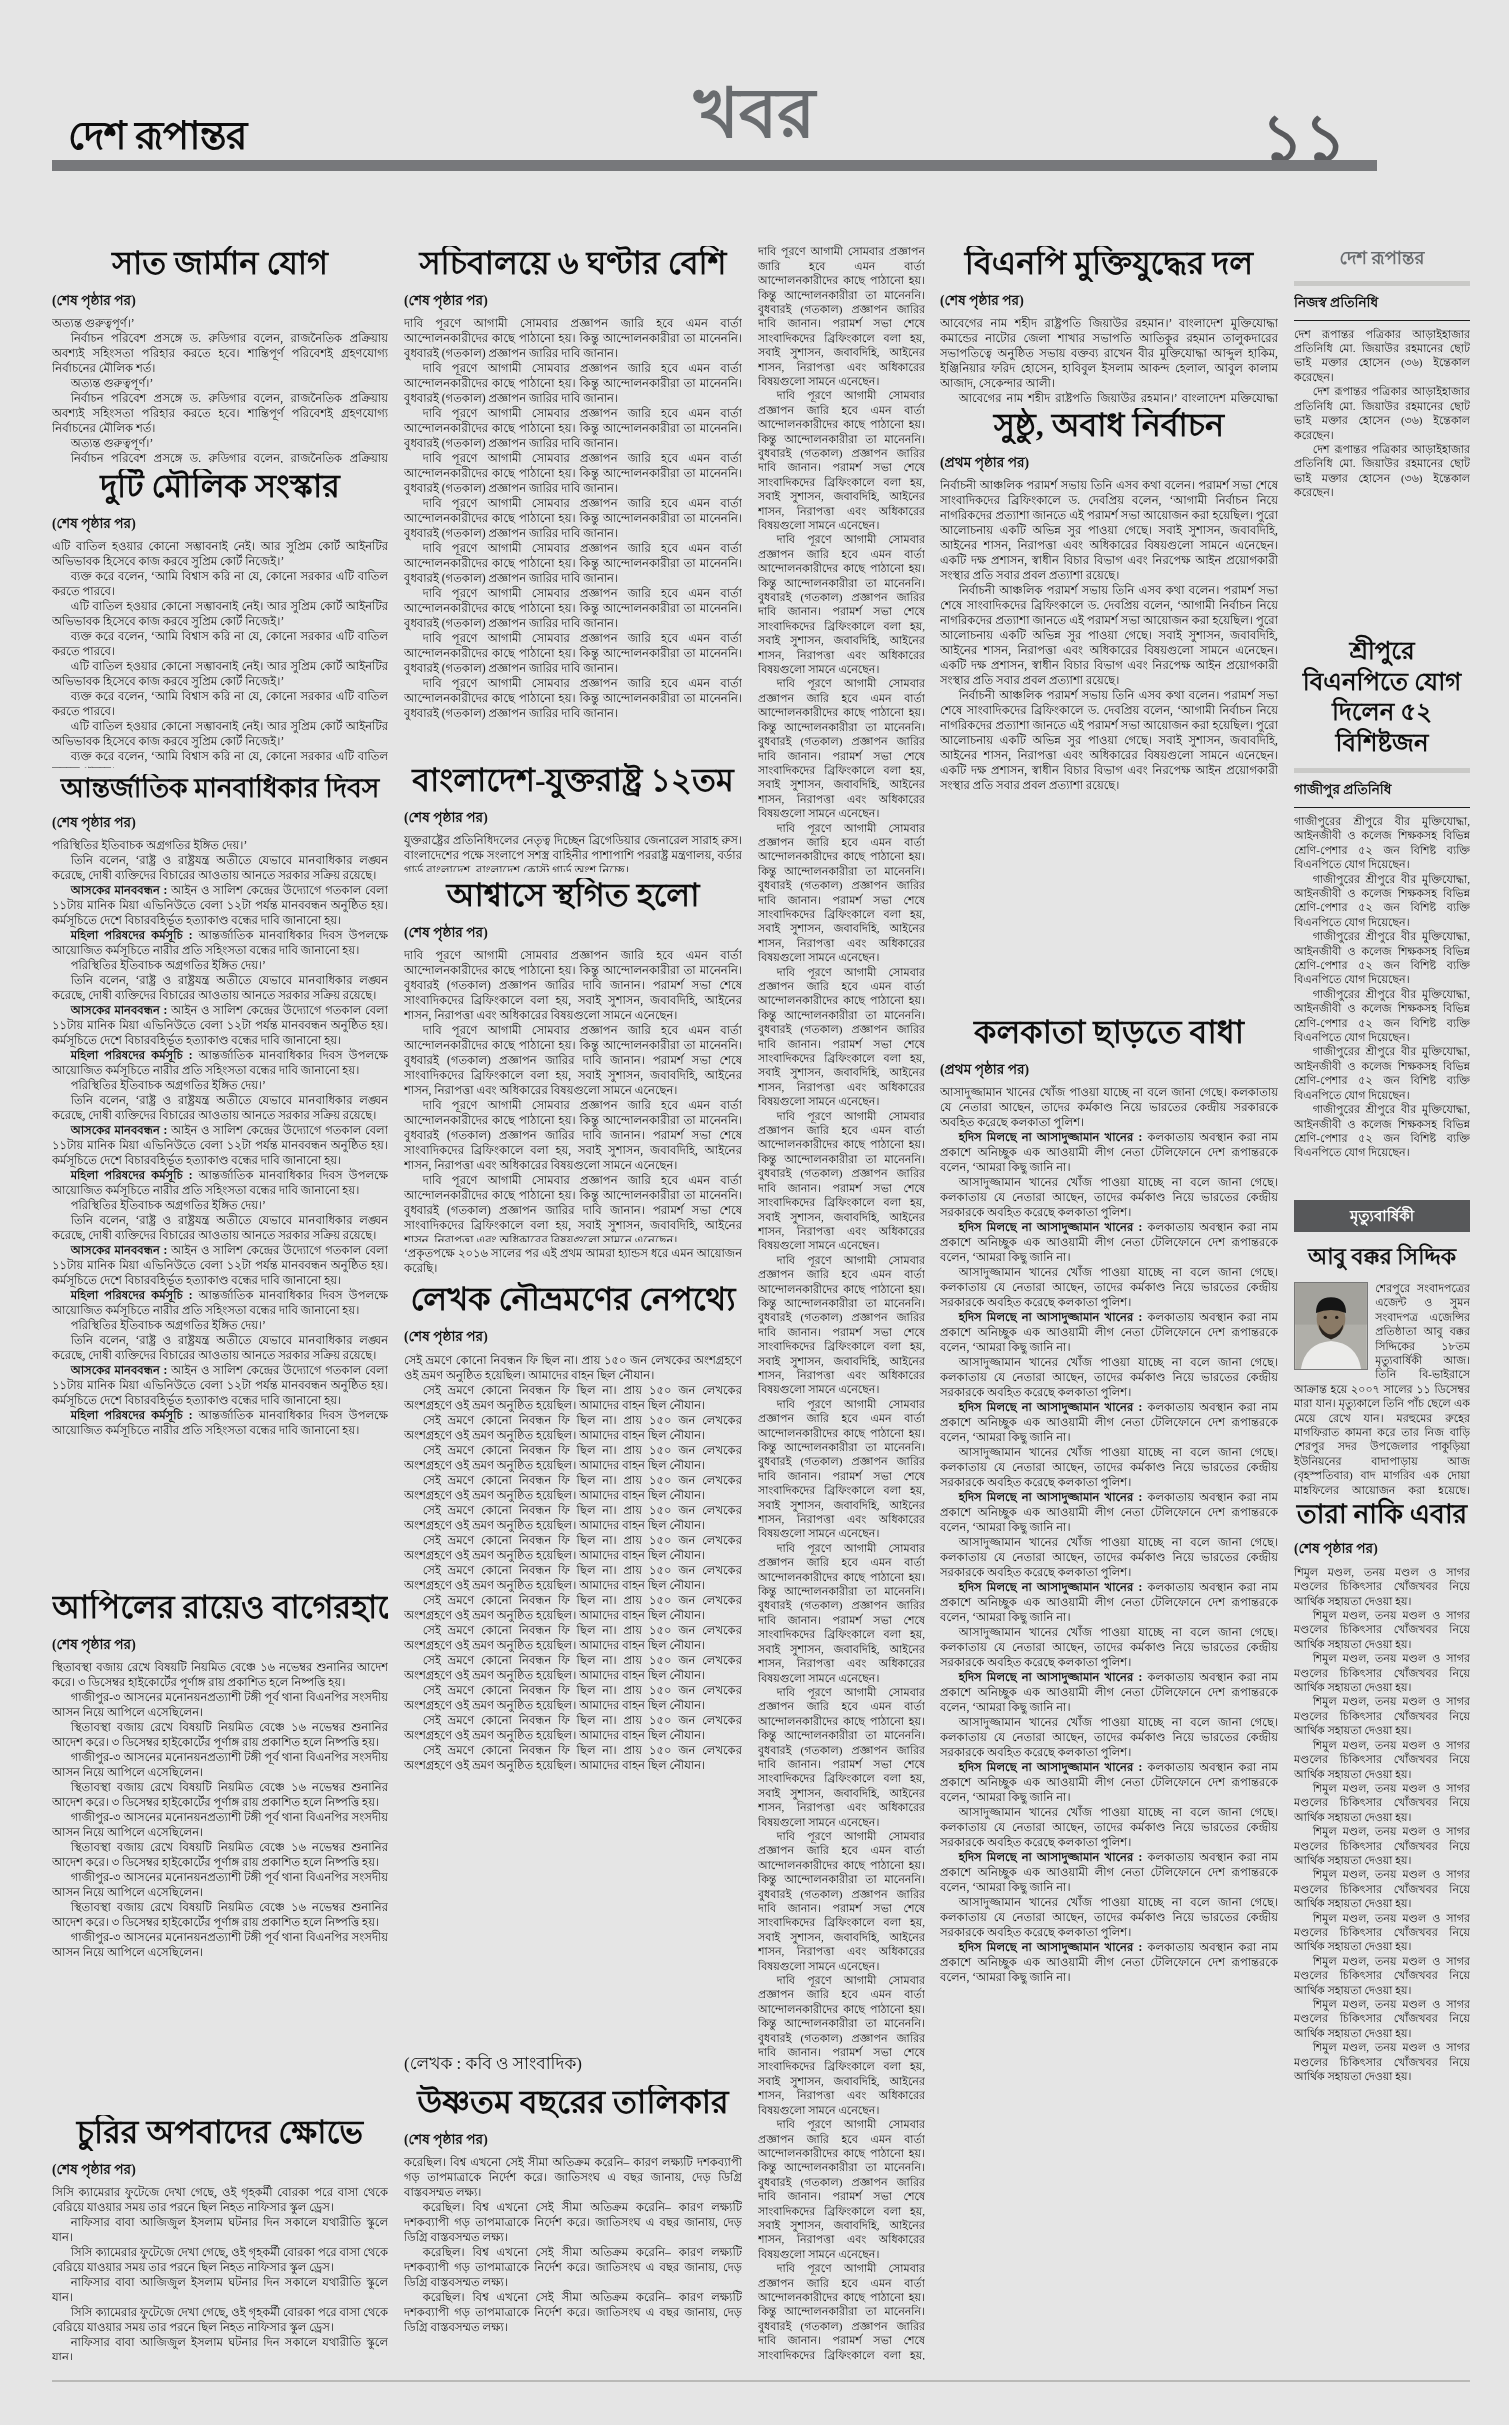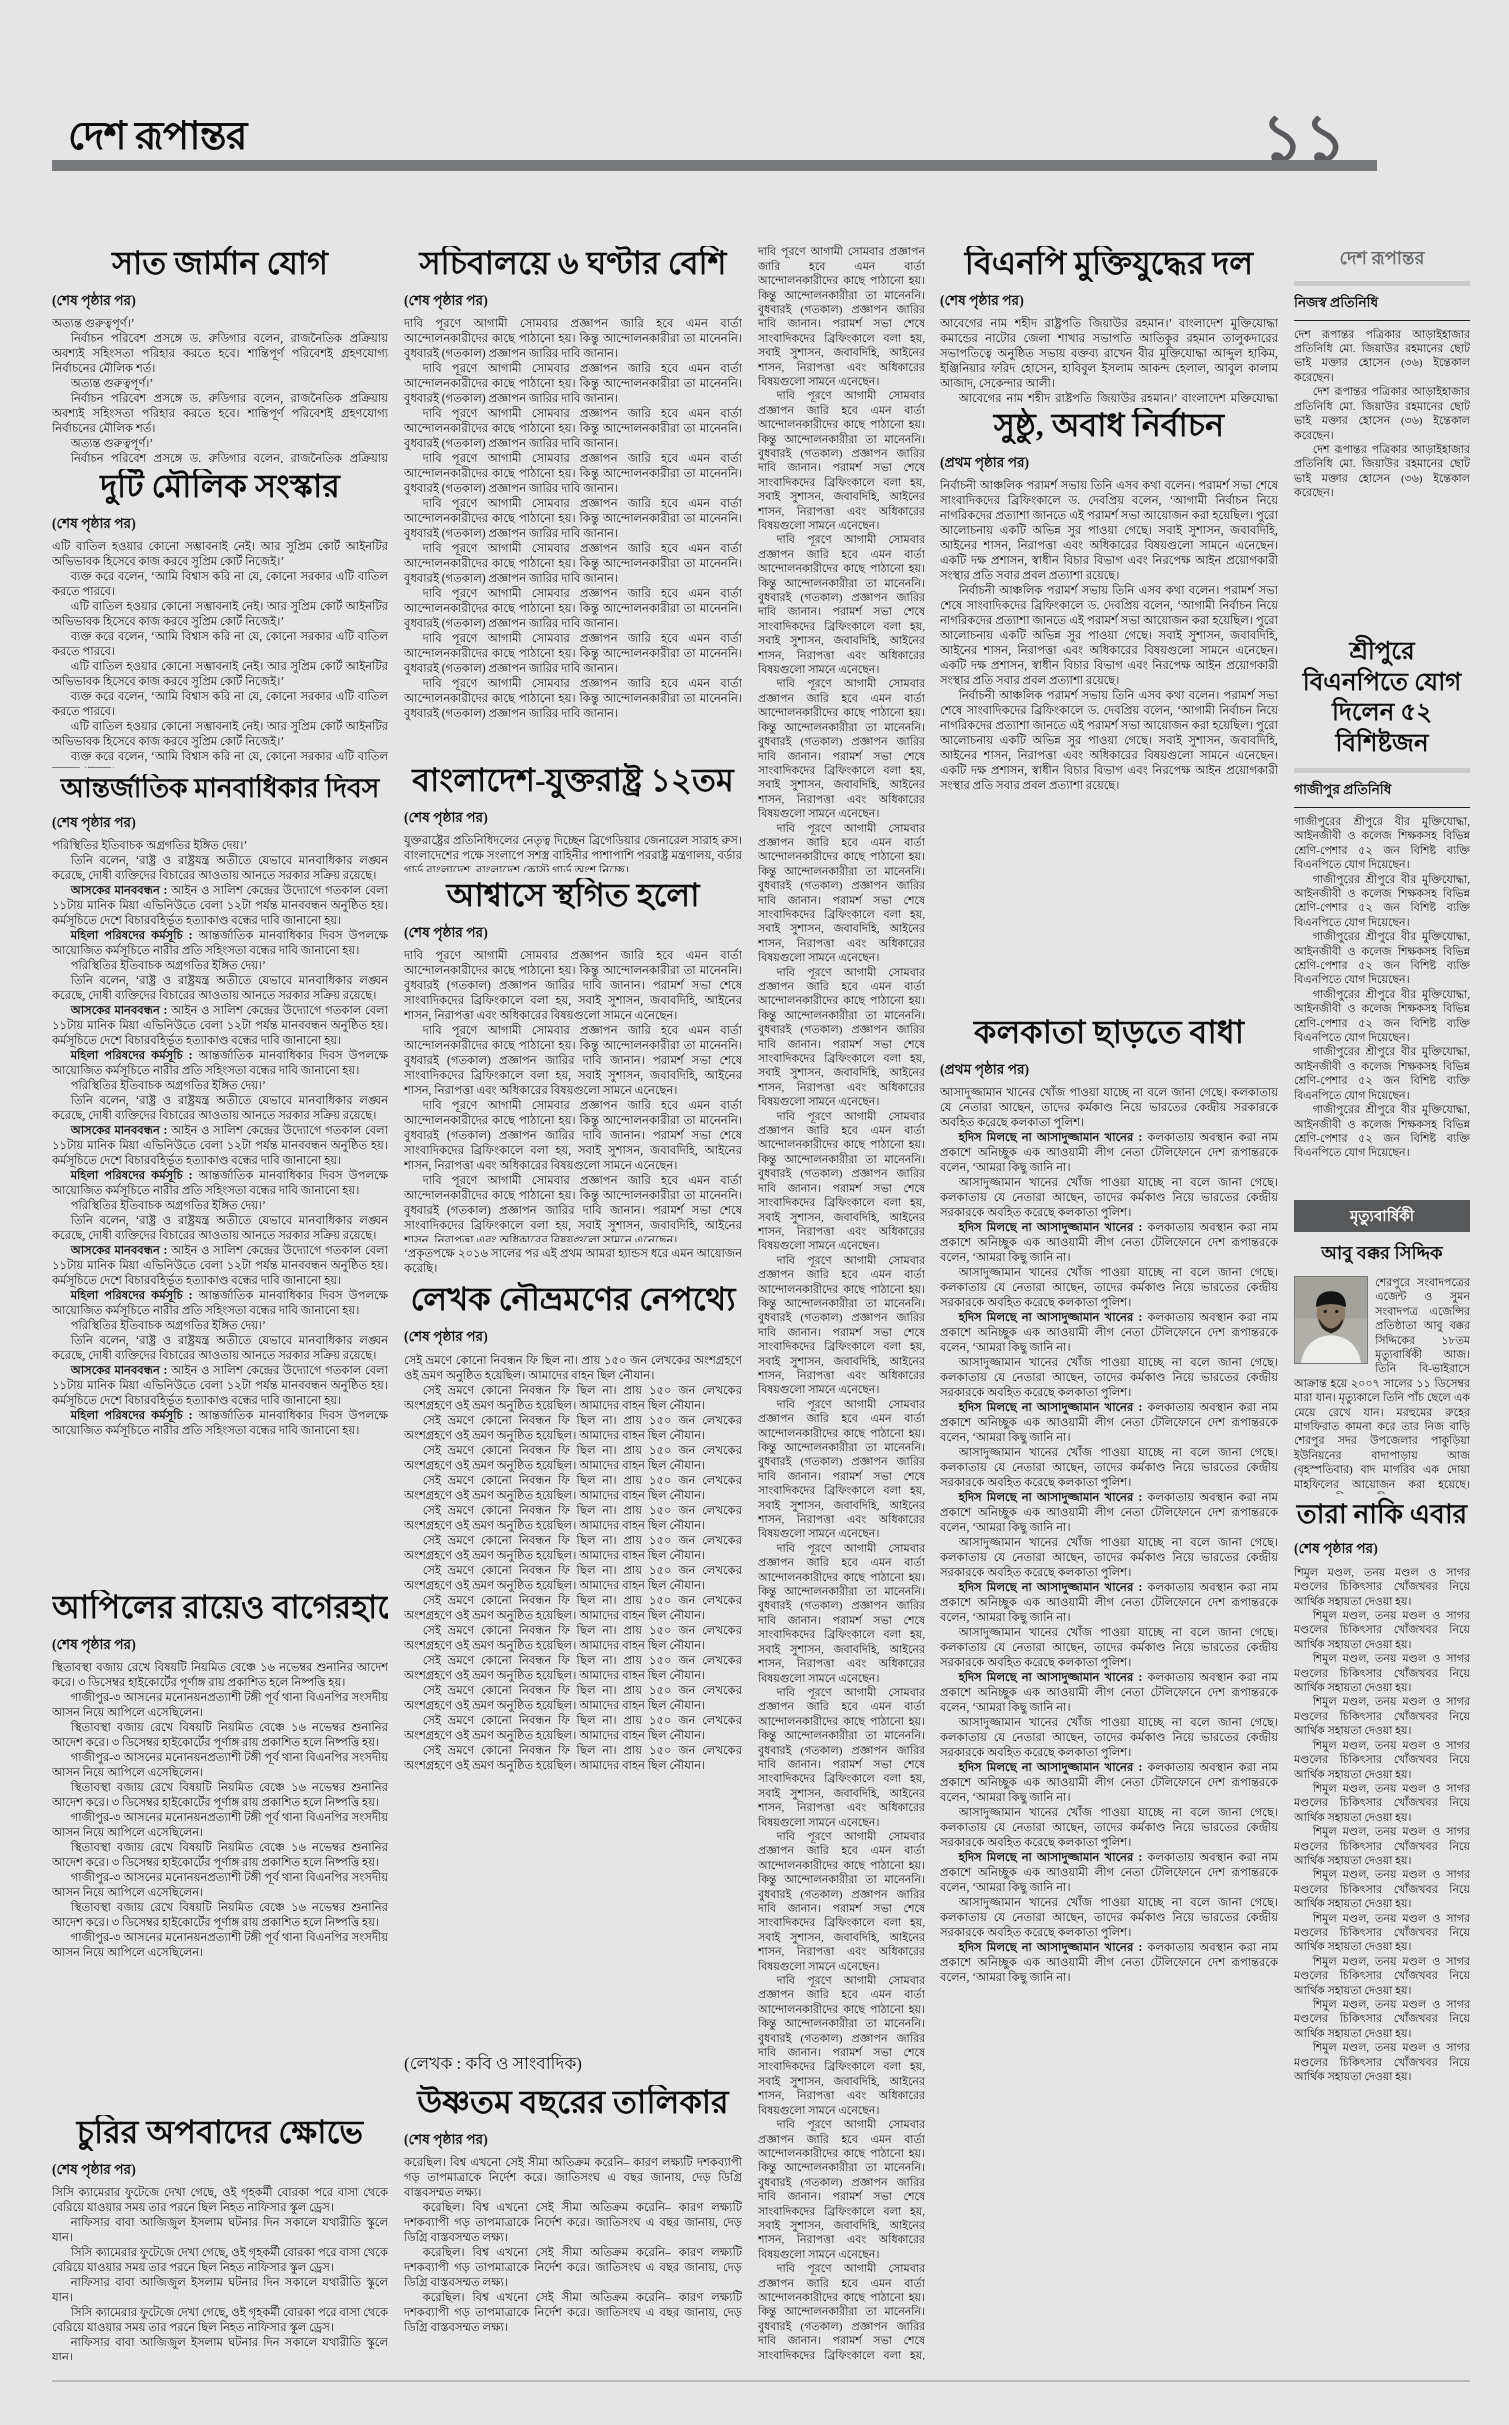--- a/index.html
+++ b/index.html
@@ -48,30 +48,31 @@
   .byline{font-weight:bold;font-size:13.7px;padding:5px 0;border-bottom:1.4px solid #1d1d1d;margin-bottom:5.7px;}
   .abody{flex:1;overflow:hidden;}
   .abody p{margin:0;font-size:11.5px;line-height:15px;text-align:justify;}
   .abody p.ind{text-indent:18.7px;}
   .col:nth-child(3) .abody p, .col:nth-child(5) .abody p{font-size:11px;line-height:14.4px;}
   .tail{font-weight:normal;font-size:17px;padding:4.3px 2.9px 1.4px 0;text-align:left;}
 
   
   .obit-title{background:#57585a;color:#fff;text-align:center;font-weight:bold;font-size:15px;
               padding:3.6px 0;}
-  .obit-name{text-align:center;font-weight:bold;font-size:18px;margin:6.5px 0 5px;}
+  .obit-name{text-align:center;font-weight:bold;font-size:22px;margin:6.5px 0 5px;}
   .obit-photo{float:left;margin:1.4px 7.2px 2.9px 0;border:0.7px solid #777;line-height:0;}
   .obit-body{font-size:11px;line-height:14.4px;text-align:justify;}
 </style>
 </head>
 <body>
 
 <div class="page">
 
   <div class="masthead">দেশ রূপান্তর</div>
+  <div class="section-title">খবর</div>
   <div class="page-number">১১</div>
   <div class="hbar"></div>
 
   <div id="columns">
       <div class="col">
         <div class="article" style="height: 223px;">
           <div class="hl wide">সাত জার্মান যোগ</div>
           <div class="cont">(শেষ পৃষ্ঠার পর)</div>
           <div class="abody">
             <p>অত্যন্ত গুরুত্বপূর্ণ।’</p>

